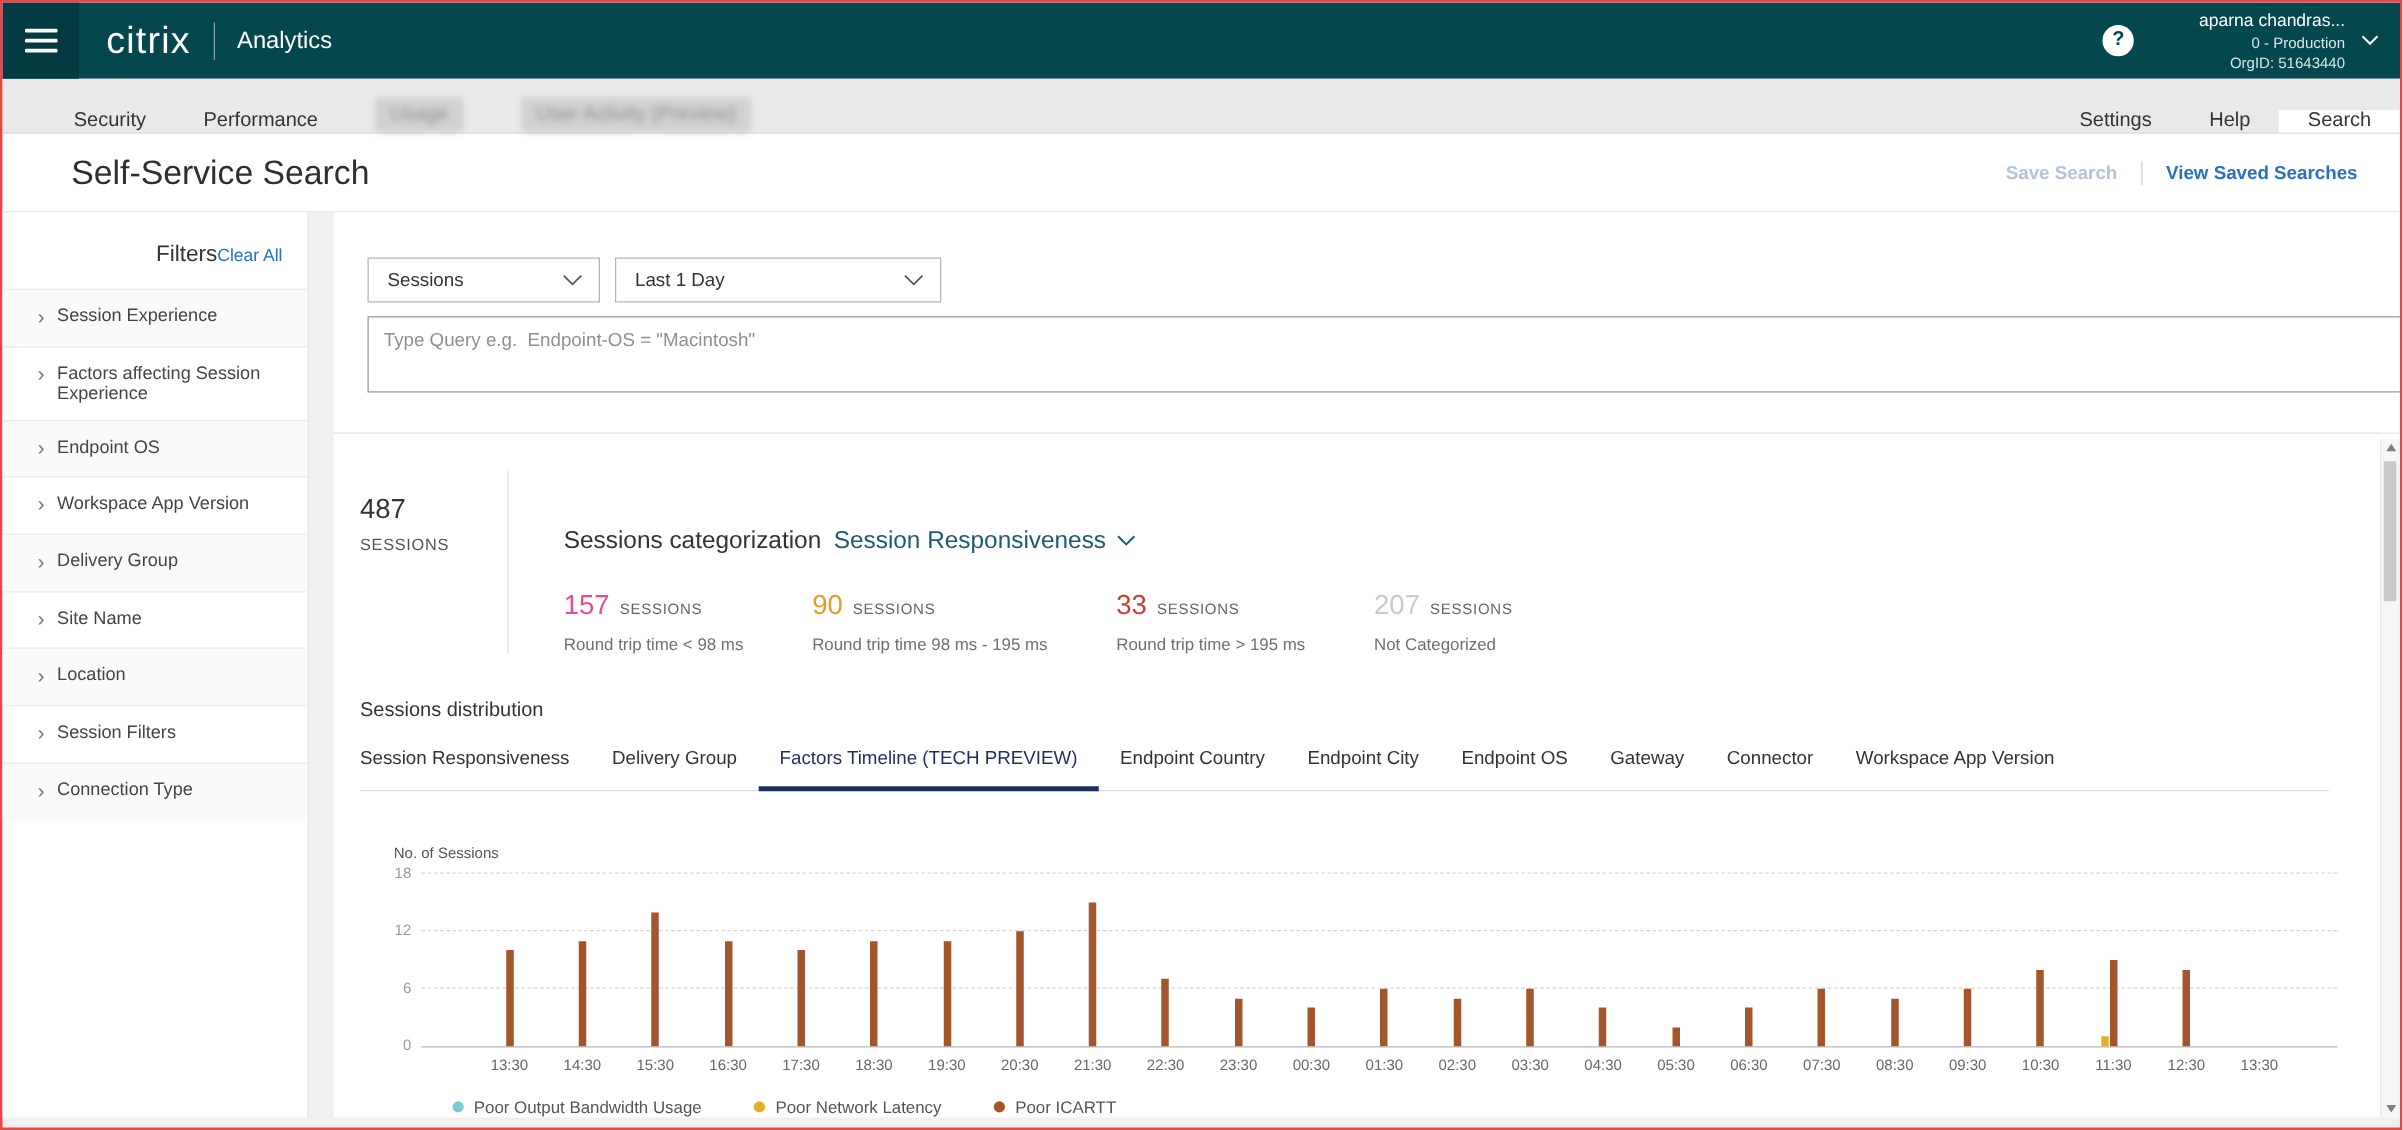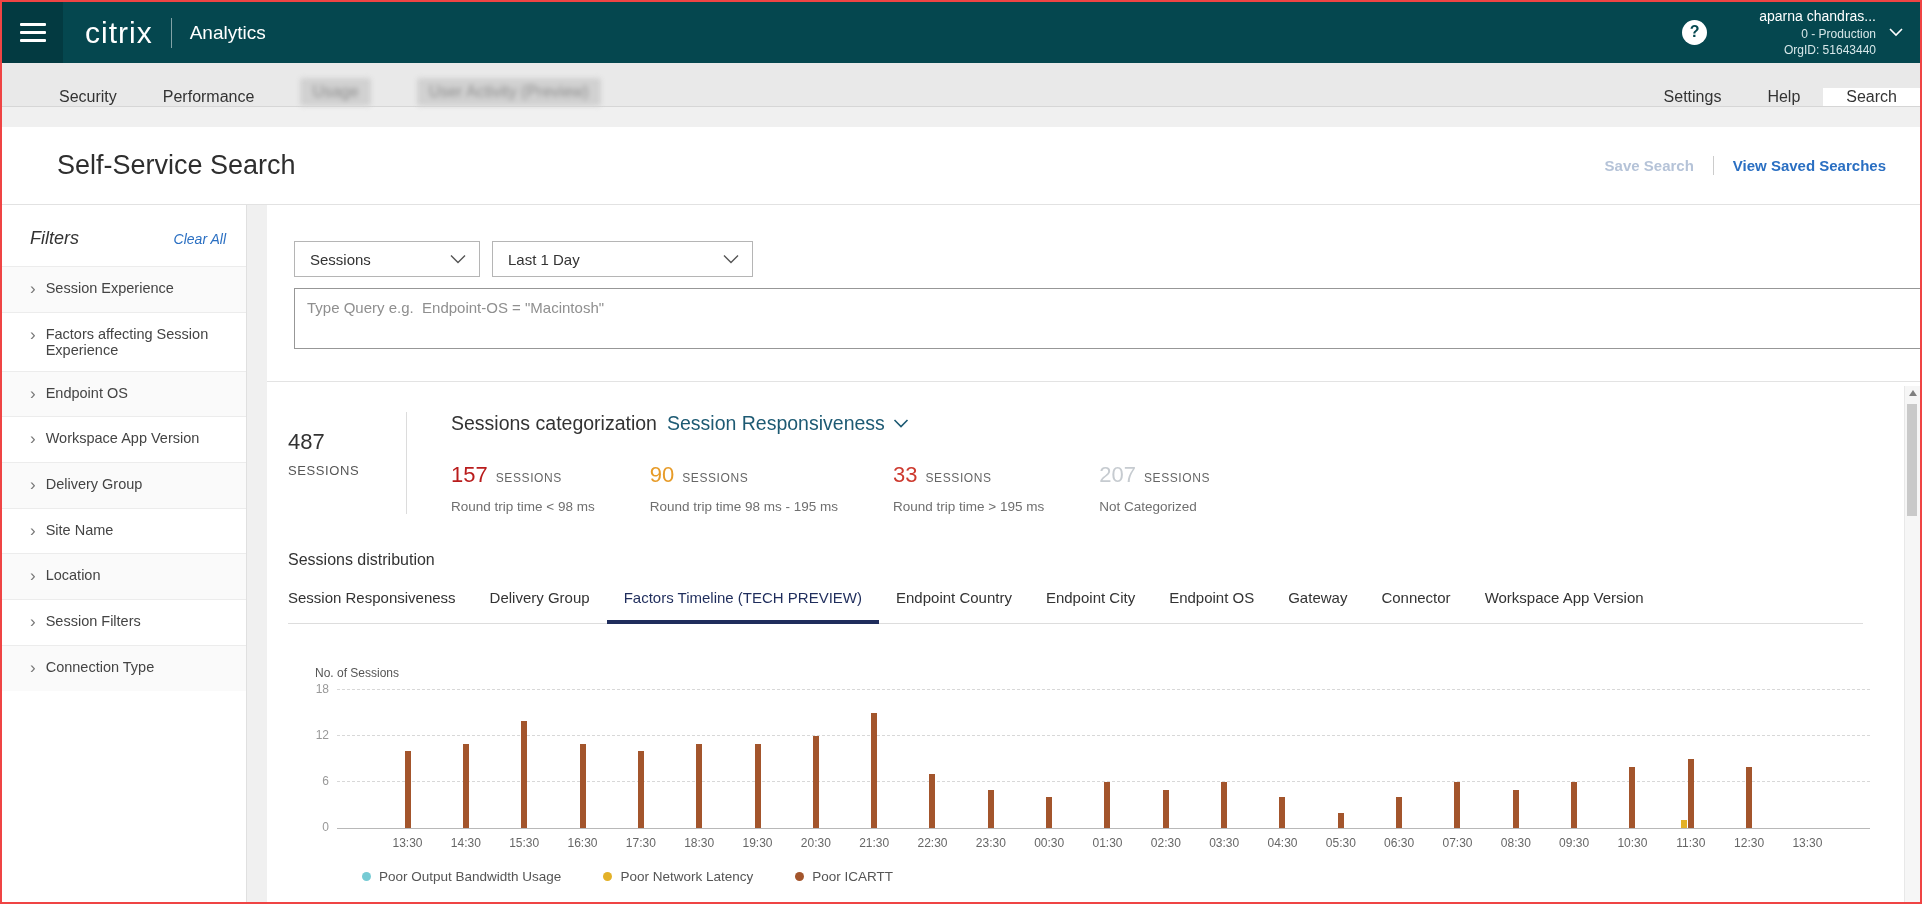--- a/index.html
+++ b/index.html
@@ -22,33 +22,33 @@
 
   
   .navbar { height:44px; background:#e9e9e9; border-bottom:1px solid #d6d6d6; display:flex; align-items:stretch; padding-left:34px; }
   .nav-left, .nav-right { display:flex; align-items:flex-end; }
   .nav-right { margin-left:auto; }
   .nav-tab { display:flex; align-items:center; padding:0 23px; font-size:16px; color:#333; cursor:pointer; white-space:nowrap; }
   .nav-tab.active { background:#fff; }
   .redacted-label { background:#d1d1d1; color:#8f8f8f; border-radius:3px; padding:5px 12px; filter:blur(2.5px); }
 
   
-  .title-row { height:78px; background:#fff; border-bottom:1px solid #e2e2e2; display:flex; align-items:center; padding:0 34px 0 55px;margin-top:20px; }
+  .title-row { height:63px; background:#fff; border-bottom:1px solid #e2e2e2; display:flex; align-items:center; padding:0 34px 0 55px; }
   .page-title { font-size:27px; font-weight:500; color:#2e2e2e; }
   .title-actions { margin-left:auto; display:flex; align-items:center; gap:19px; font-size:15px;font-weight:bold; }
   .save-search { color:#b5c3d8; cursor:default; }
   .title-sep { width:1px; height:19px; background:#ccc; }
   .view-saved { color:#2a6fc2; cursor:pointer; }
 
   
   .content { display:flex; height:724px; background:#f0f0f0; }
 
   
   .filters-panel { width:245px; background:#fff; border-right:1px solid #e0e0e0; flex:none; }
-  .filters-head { display:flex; justify-content:space-between; align-items:baseline; padding:23px 20px 17px 28px;font-style:italic; }
+  .filters-head { display:flex; justify-content:flex-end; align-items:baseline; padding:23px 20px 17px 28px; }
   .filters-title { font-size:18px; color:#333; }
   .clear-all { font-size:14px; color:#2a6fc2; cursor:pointer; }
   .filter-item { display:flex; align-items:flex-start; gap:10px; padding:13px 16px 13px 28px; border-top:1px solid #ececec; font-size:14.5px; color:#444; cursor:pointer; }
   .filter-item:nth-child(odd) { background:#fafafa; }
   .chev { font-size:17px; color:#777; line-height:1.1; }
 
   
   .panel { flex:1; background:#fff; margin-left:20px; position:relative; overflow:hidden; }
   .query-wrap { padding:36px 0 0 27px; }
   .select-row { display:flex; gap:12px; }
@@ -63,21 +63,21 @@
     background:repeating-linear-gradient(135deg, transparent 0 2px, #999 2px 3px); cursor:nwse-resize; }
   .search-btn { margin-left:27px; margin-top:2px; width:98px; height:37px; border:none; border-radius:19px; background:#0b7e8f; color:#fff; font-size:15px; font-family:"Liberation Sans", sans-serif; cursor:pointer; }
   .section-divider { height:1px; background:#e3e3e3; margin-top:32px; }
 
   
   .categorization { display:flex; padding:30px 0 0 21px; }
   .total-block { width:119px; border-right:1px solid #dcdcdc; padding-top:17px; padding-bottom:10px; }
   .total-value { font-size:22px; color:#333; }
   .total-unit { font-size:13px; color:#555; letter-spacing:.6px; margin-top:8px; }
   .cat-right { margin-left:44px; }
-  .cat-head { display:flex; align-items:center; gap:10px; }
+  .cat-head { display:flex; align-items:center; gap:10px;margin-top:44px; }
   .cat-heading { font-size:19.5px; color:#333; }
   .cat-mode { font-size:19.5px; color:#1d5a73; cursor:pointer; display:flex; align-items:center; gap:8px; }
   .stats-row { display:flex; margin-top:27px; }
   .stat { margin-right:55px; }
   .stat-top { display:flex; align-items:baseline; gap:8px; }
   .stat-value { font-size:22px; }
   .stat-unit { font-size:12px; color:#666; letter-spacing:.6px; }
   .stat-desc { font-size:13.5px; color:#6f6f6f; margin-top:11px; }
 
   
@@ -265,21 +265,21 @@
             <span class="cat-mode">
               <span>Session Responsiveness</span>
               <svg width="16" height="9" viewBox="0 0 16 9">
                   <polyline points="1.5,1 8,7.5 14.5,1" fill="none" stroke="#1d5a73" stroke-width="1.6"></polyline>
                 </svg>
             </span>
           </div>
           <div class="stats-row" id="stats-row">
               <div class="stat">
                 <div class="stat-top">
-                  <span class="stat-value" style="color: #b91c1c;">157</span>
+                  <span class="stat-value" style="color: #ec4899;">157</span>
                   <span class="stat-unit">SESSIONS</span>
                 </div>
                 <div class="stat-desc">Round trip time &lt; 98 ms</div>
               </div>
               <div class="stat">
                 <div class="stat-top">
                   <span class="stat-value" style="color: rgb(231, 155, 40);">90</span>
                   <span class="stat-unit">SESSIONS</span>
                 </div>
                 <div class="stat-desc">Round trip time 98 ms - 195 ms</div>

